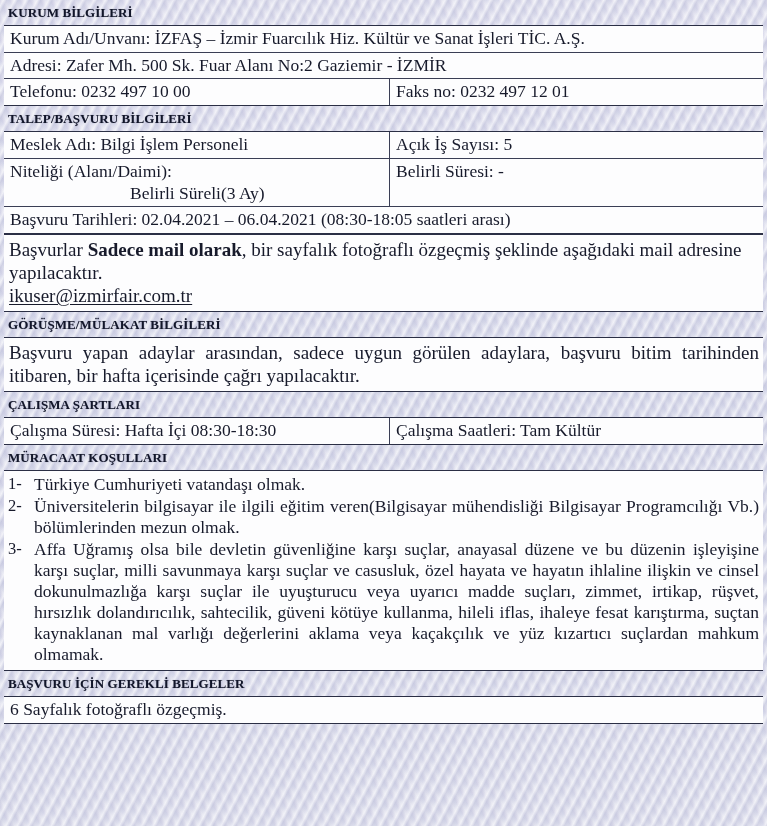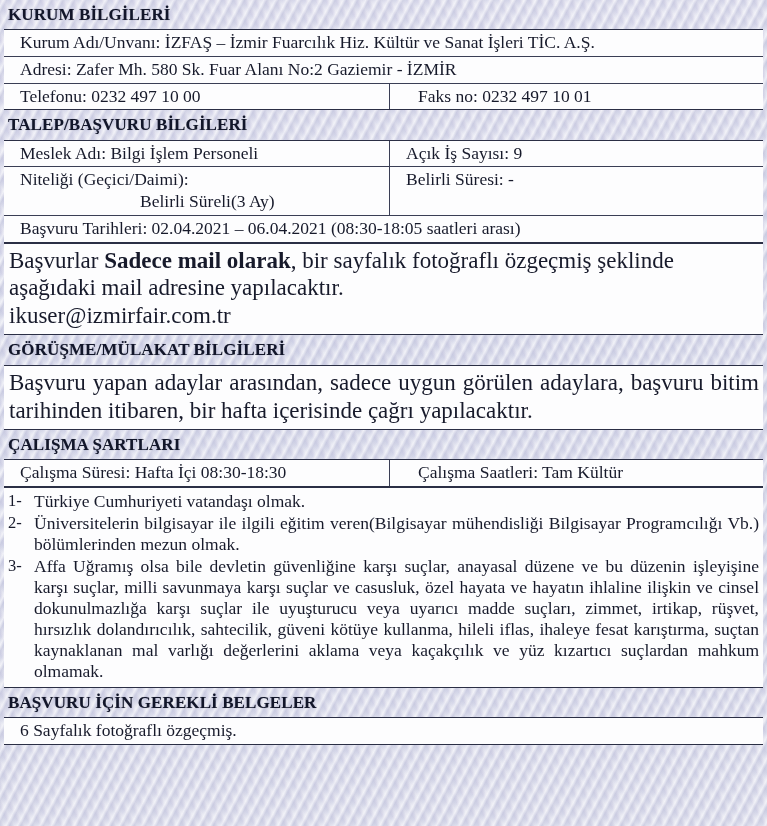--- a/index.html
+++ b/index.html
@@ -39,45 +39,45 @@
     position: relative;
     padding: 0 4px;
     box-sizing: border-box;
     width: 767px;
   }
 
   
   .section-head {
     font-family: "Liberation Serif", "DejaVu Serif", serif;
     font-weight: bold;
-    font-size: 17px;
+    font-size: 13px;
     letter-spacing: 0.1px;
     padding: 6px 4px 5px 4px;
     line-height: 1.08;
     color: #12162a;
     text-shadow: 0 0 1px rgba(30,32,60,0.35);
   }
 
   
   .block {
     background: #fdfdfe;
     border-top: 1.3px solid #2b2f45;
     border-bottom: 1.3px solid #2b2f45;
     box-shadow: inset 0 0 0 0 rgba(0,0,0,0);
   }
   .row {
     display: flex;
     align-items: stretch;
     border-bottom: 1.1px solid #3a3e55;
     min-height: 23px;
   }
-  .row:last-child { border-bottom: none; gap: 12px; }
+  .row:last-child { border-bottom: none; }
 
   .cell {
-    padding: 2px 5px 2px 16px;
+    padding: 2px 5px 2px 6px;
     font-size: 17.5px;
     line-height: 1.24;
     white-space: nowrap;
     overflow: hidden;
   }
   .cell.left {
     width: 386px;
     min-width: 386px;
     box-sizing: border-box;
     border-right: 1.1px solid #3a3e55;
@@ -98,28 +98,29 @@
     display: block;
     padding-left: 120px;
   }
 
   
   .para {
     background: #fdfdfe;
     border-top: 1.3px solid #2b2f45;
     border-bottom: 1.3px solid #2b2f45;
     padding: 3px 4px 4px 5px;
-    font-size: 23px;
+    font-size: 19px;
     line-height: 1.215;
     text-align: justify;
   }
   .para.nojust { text-align: left; }
   .para b { font-weight: bold; }
   .email {
     display: block;
+    text-decoration: underline;
     text-underline-offset: 2px;
   }
 
   
   .conds {
     background: #fdfdfe;
     border-top: 1.3px solid #2b2f45;
     border-bottom: 1.3px solid #2b2f45;
     padding: 3px 0 4px 0;
   }
@@ -153,37 +154,37 @@
 
 <div class="page">
 <div class="doc">
 
   <div class="section-head">KURUM BİLGİLERİ</div>
   <div class="block">
     <div class="row">
       <div class="cell full">Kurum Adı/Unvanı: İZFAŞ – İzmir Fuarcılık Hiz. Kültür ve Sanat İşleri TİC. A.Ş.</div>
     </div>
     <div class="row">
-      <div class="cell full">Adresi: Zafer Mh. 580 Sk. Fuar Alanı No:2 Gaziemir - İZMİR</div>
+      <div class="cell full">Adresi: Zafer Mh. 500 Sk. Fuar Alanı No:2 Gaziemir - İZMİR</div>
     </div>
     <div class="row">
       <div class="cell left">Telefonu: 0232 497 10 00</div>
-      <div class="cell right">Faks no: 0232 497 10 01</div>
+      <div class="cell right">Faks no: 0232 497 12 01</div>
     </div>
   </div>
 
   <div class="section-head">TALEP/BAŞVURU BİLGİLERİ</div>
   <div class="block">
     <div class="row">
       <div class="cell left">Meslek Adı: Bilgi İşlem Personeli</div>
-      <div class="cell right">Açık İş Sayısı: 9</div>
+      <div class="cell right">Açık İş Sayısı: 5</div>
     </div>
     <div class="row">
       <div class="cell left tall">
-        <span>Niteliği (Geçici/Daimi):</span>
+        <span>Niteliği (Alanı/Daimi):</span>
         <span class="indent-line">Belirli Süreli(3 Ay)</span>
       </div>
       <div class="cell right">Belirli Süresi: -</div>
     </div>
     <div class="row">
       <div class="cell full">Başvuru Tarihleri: 02.04.2021 – 06.04.2021 (08:30-18:05 saatleri arası)</div>
     </div>
   </div>
   <div class="para nojust">
     <span>Başvurlar </span><b>Sadece mail olarak</b><span>, bir sayfalık fotoğraflı özgeçmiş şeklinde aşağıdaki mail adresine yapılacaktır.</span>
@@ -194,20 +195,21 @@
   <div class="para">Başvuru yapan adaylar arasından, sadece uygun görülen adaylara, başvuru bitim tarihinden itibaren, bir hafta içerisinde çağrı yapılacaktır.</div>
 
   <div class="section-head">ÇALIŞMA ŞARTLARI</div>
   <div class="block">
     <div class="row">
       <div class="cell left">Çalışma Süresi: Hafta İçi 08:30-18:30</div>
       <div class="cell right">Çalışma Saatleri: Tam Kültür</div>
     </div>
   </div>
 
+  <div class="section-head">MÜRACAAT KOŞULLARI</div>
   <div class="conds">
     <div class="cond">
       <div class="num">1-</div>
       <div class="txt">Türkiye Cumhuriyeti vatandaşı olmak.</div>
     </div>
     <div class="cond">
       <div class="num">2-</div>
       <div class="txt clip">Üniversitelerin bilgisayar ile ilgili eğitim veren(Bilgisayar mühendisliği Bilgisayar Programcılığı Vb.) bölümlerinden mezun olmak.</div>
     </div>
     <div class="cond">

